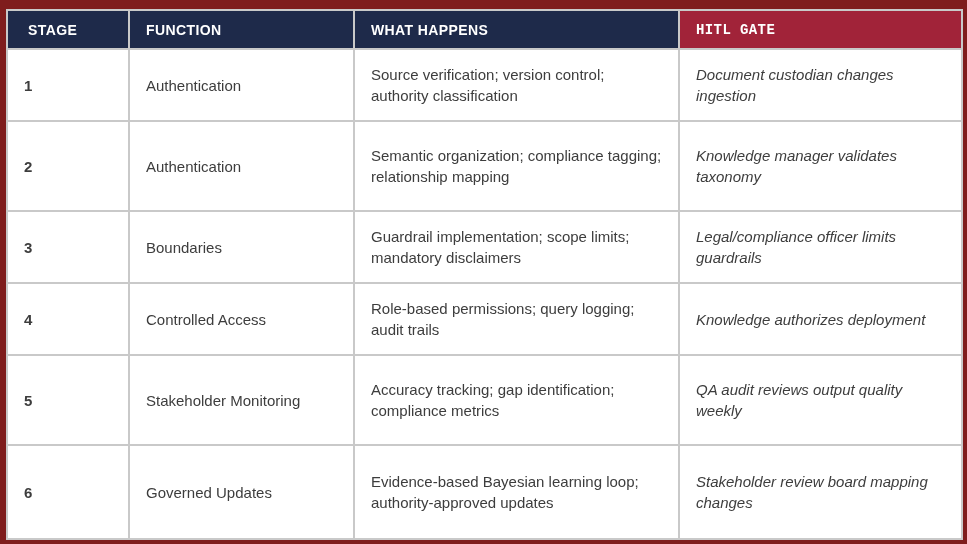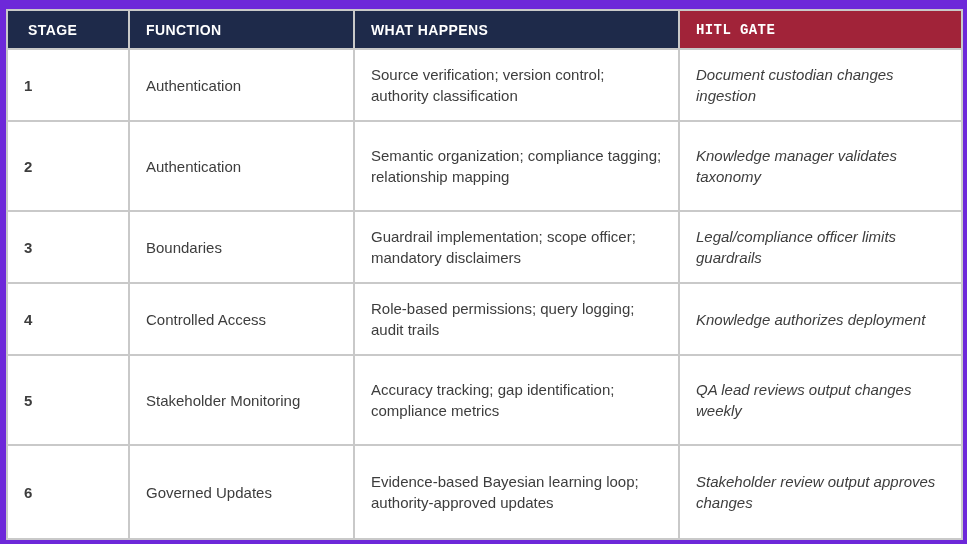--- a/index.html
+++ b/index.html
@@ -6,21 +6,21 @@
     margin: 0;
     padding: 0;
     background: #ffffff;
     font-family: "Liberation Sans", "DejaVu Sans", sans-serif;
   }
   .page {
     width: 967px;
     height: 544px;
     box-sizing: border-box;
     padding: 9px 6px 8px 6px;
-    background: #6d28d9;
+    background: #7f1d1d;
   }
   table.gov-table {
     border-collapse: collapse;
     table-layout: fixed;
     width: 955px;
   }
   table.gov-table col.c-stage   { width: 122px; }
   table.gov-table col.c-func    { width: 225px; }
   table.gov-table col.c-what    { width: 325px; }
   table.gov-table col.c-hitl    { width: 283px; }
@@ -109,36 +109,36 @@
       </tr>
       <tr class="r-3lines">
         <td class="stage-cell">2</td>
         <td class="func-cell">Authentication</td>
         <td class="what-cell">Semantic organization; compliance tagging; relationship mapping</td>
         <td class="hitl-cell">Knowledge manager validates taxonomy</td>
       </tr>
       <tr class="r-2lines">
         <td class="stage-cell">3</td>
         <td class="func-cell">Boundaries</td>
-        <td class="what-cell">Guardrail implementation; scope officer; mandatory disclaimers</td>
+        <td class="what-cell">Guardrail implementation; scope limits; mandatory disclaimers</td>
         <td class="hitl-cell">Legal/compliance officer limits guardrails</td>
       </tr>
       <tr class="r-2lines">
         <td class="stage-cell">4</td>
         <td class="func-cell">Controlled Access</td>
         <td class="what-cell">Role-based permissions; query logging; audit trails</td>
         <td class="hitl-cell">Knowledge authorizes deployment</td>
       </tr>
       <tr class="r-3lines">
         <td class="stage-cell">5</td>
         <td class="func-cell">Stakeholder Monitoring</td>
         <td class="what-cell">Accuracy tracking; gap identification; compliance metrics</td>
-        <td class="hitl-cell">QA lead reviews output changes weekly</td>
+        <td class="hitl-cell">QA audit reviews output quality weekly</td>
       </tr>
       <tr class="r-last">
         <td class="stage-cell">6</td>
         <td class="func-cell">Governed Updates</td>
         <td class="what-cell">Evidence-based Bayesian learning loop; authority-approved updates</td>
-        <td class="hitl-cell">Stakeholder review output approves changes</td>
+        <td class="hitl-cell">Stakeholder review board mapping changes</td>
       </tr>
     </tbody>
   </table>
 </div>
 
 </body></html>

